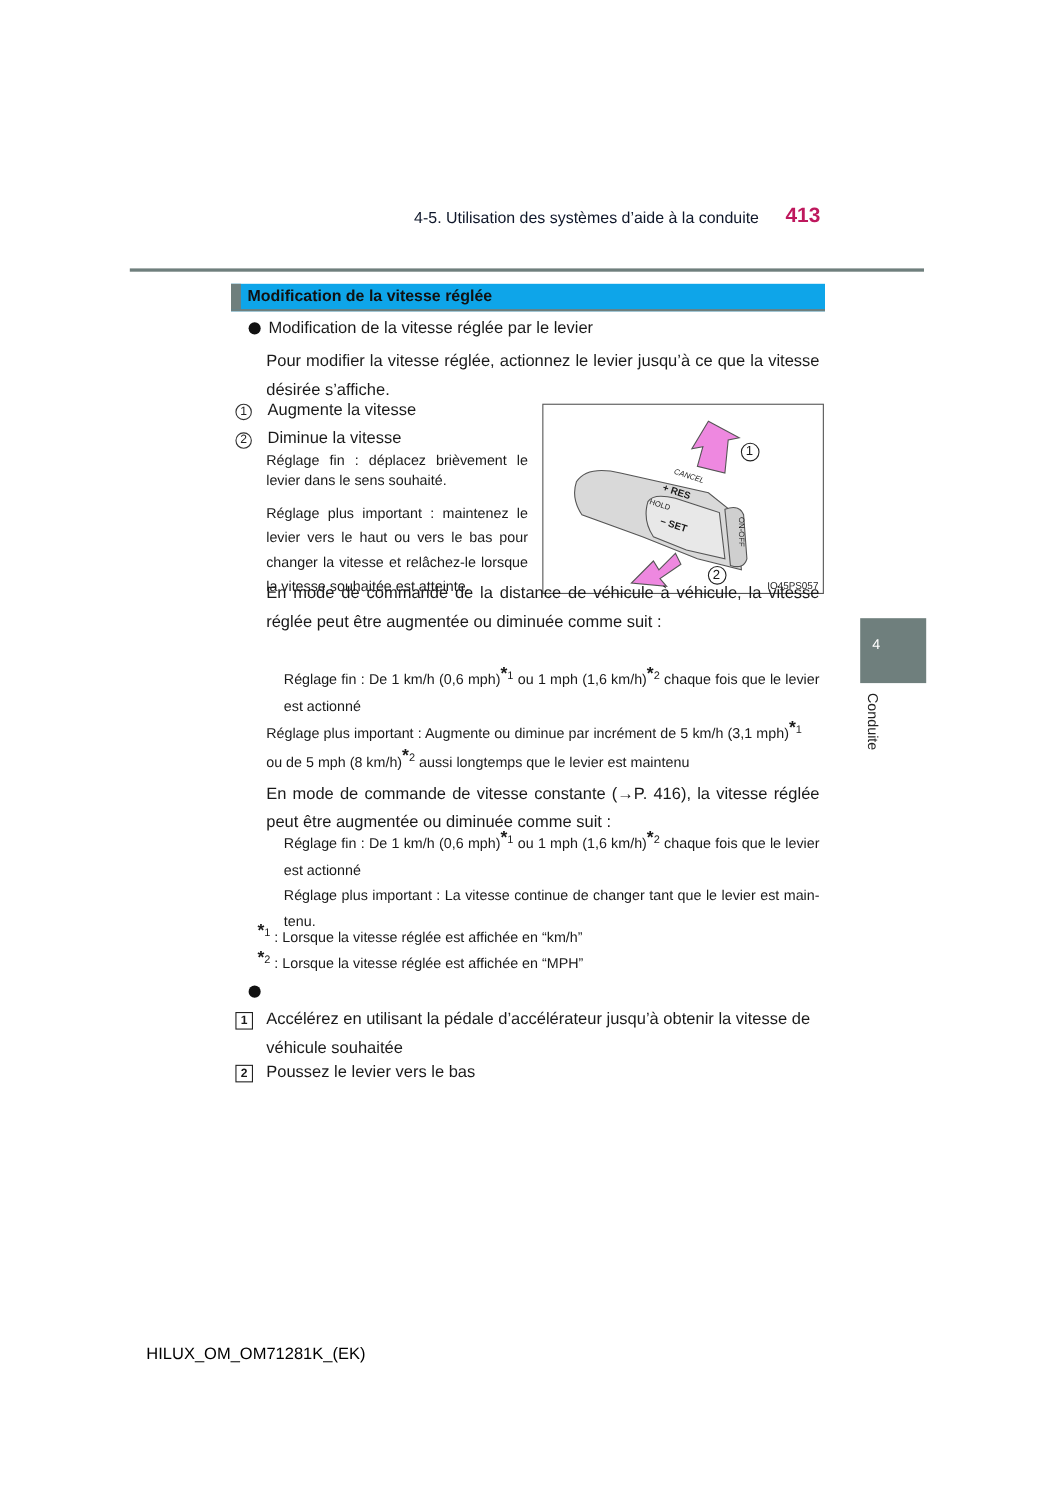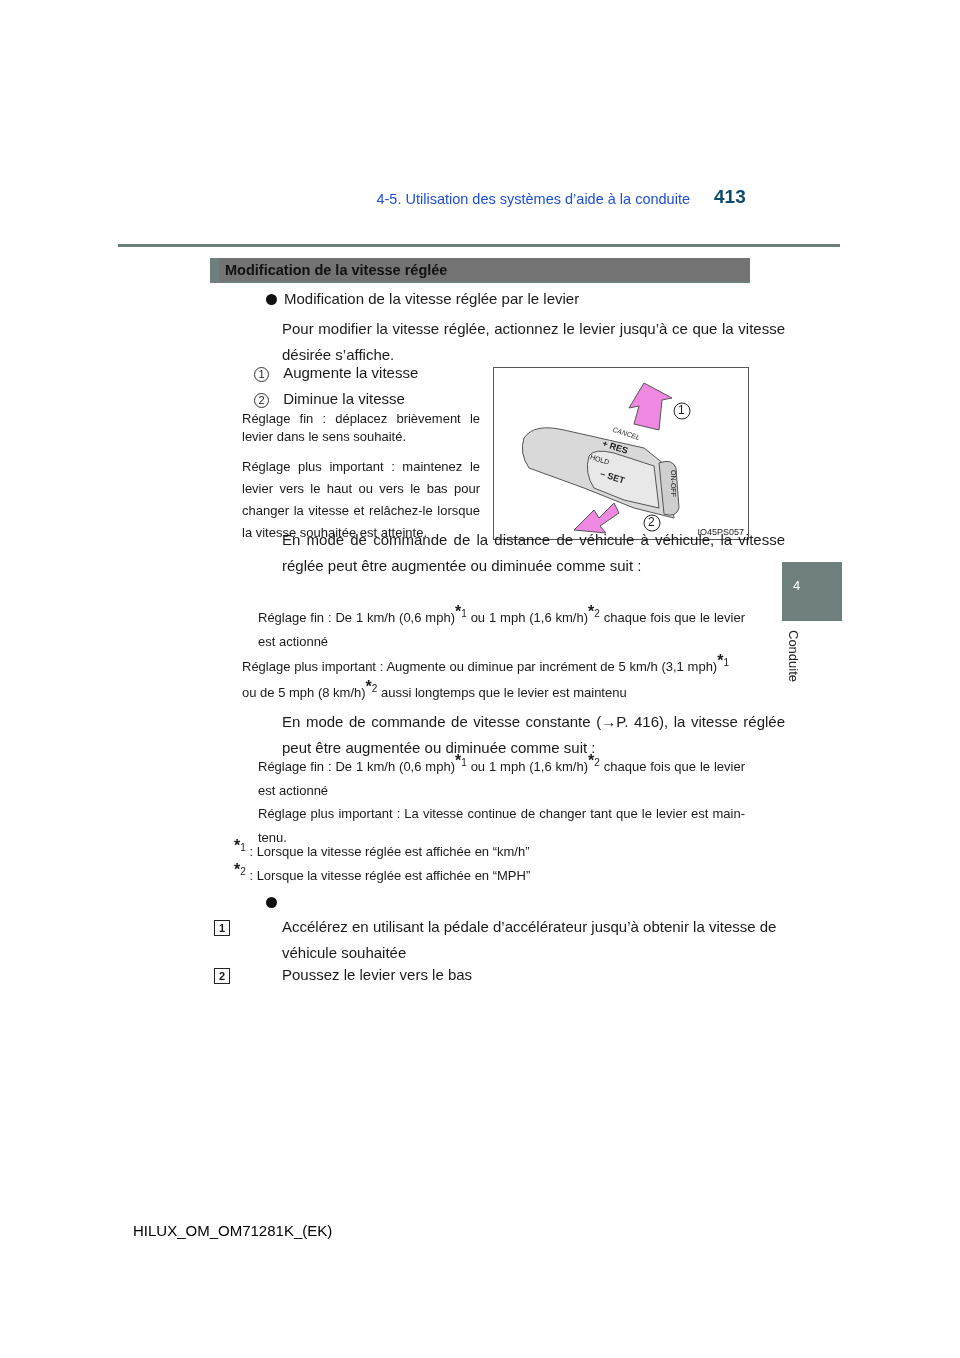--- a/index.html
+++ b/index.html
@@ -1,31 +1,31 @@
 <!DOCTYPE html>
 <html><head>
 <meta charset="utf-8">
 <style>
   html, body { margin:0; padding:0; background:#ffffff; }
   body { width:960px; height:1358px; position:relative; overflow:hidden;
          font-family:"Liberation Sans", sans-serif; color:#1a1a1a; }
   .abs { position:absolute; }
-  .hdr-section { left:305px; top:191px; font-size:14.5px; color:#1d4ed8; width:385px; text-align:right; }
-  .hdr-page { left:714px; top:186px; font-size:19px; font-weight:bold; color:#0c4a6e; }
+  .hdr-section { left:305px; top:191px; font-size:14.5px; color:#0f172a; width:385px; text-align:right; }
+  .hdr-page { left:714px; top:186px; font-size:19px; font-weight:bold; color:#be185d; }
   .hdr-rule { left:118px; top:244px; width:722px; height:3px; background:#6f7f7d; }
   .side-tab { left:782px; top:562px; width:60px; height:59px; background:#6f7f7d; }
   .side-tab-num { position:absolute; left:11px; top:16px; color:#fff; font-size:13px; }
   .side-label { left:783px; top:630px; width:20px; height:56px; }
   .side-label span { display:block; transform:rotate(90deg); transform-origin:left top;
         position:absolute; left:18px; top:0; font-size:13px; color:#222; white-space:nowrap; }
-  .sec-box { left:210px; top:258px; width:540px; height:25px; background:#737373;
+  .sec-box { left:210px; top:258px; width:540px; height:25px; background:#0ea5e9;
              border-bottom:2px solid #6f7f7d; box-sizing:border-box; }
   .sec-bar { position:absolute; left:0; top:0; width:9px; height:100%; background:#6f7f7d; }
   .sec-title { position:absolute; left:15px; top:4px; font-size:14.5px; font-weight:bold; color:#111; }
-  .p { font-size:15px; line-height:26px; text-align:justify;margin-left:40px; }
+  .p { font-size:15px; line-height:26px; text-align:justify; }
   .small { font-size:13px; line-height:24px; text-align:justify; }
   .bullet { display:inline-block; width:11px; height:11px; border-radius:50%; background:#111; margin-right:7px; vertical-align:-1px; }
   .circ { display:inline-block; width:13px; height:13px; border:1px solid #333; border-radius:50%; font-size:11px;
           line-height:13px; text-align:center; color:#222; }
   .sqbox { display:inline-block; width:14px; height:14px; border:1px solid #222; font-size:11px; font-weight:bold;
            line-height:14px; text-align:center; }
   sup { font-size:10px; line-height:0; }
   .star { font-size:16px; font-weight:bold; }
   .figure { left:493px; top:367px; width:256px; height:173px; border:1px solid #555; box-sizing:border-box; background:#fff; }
   .fig-code { position:absolute; right:4px; bottom:2px; font-size:9px; color:#222; }

